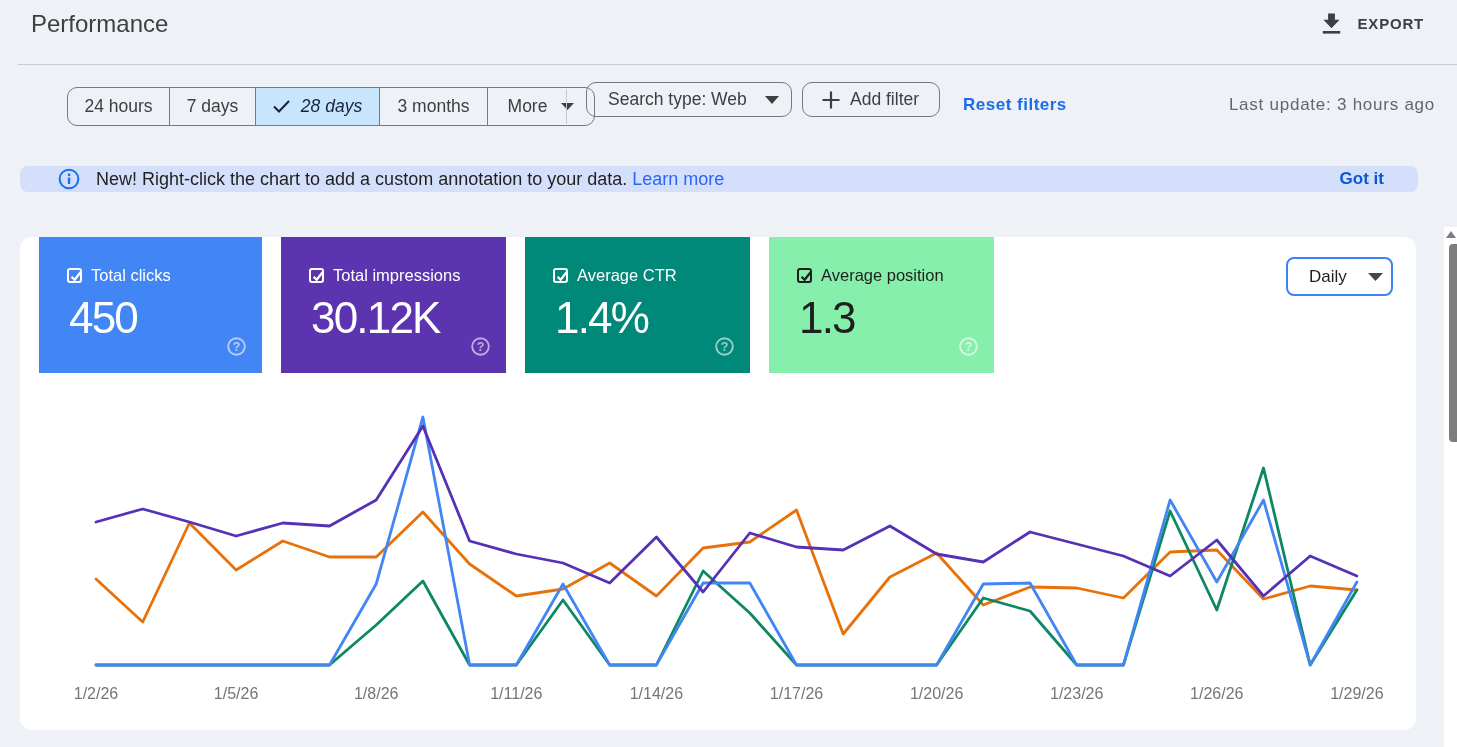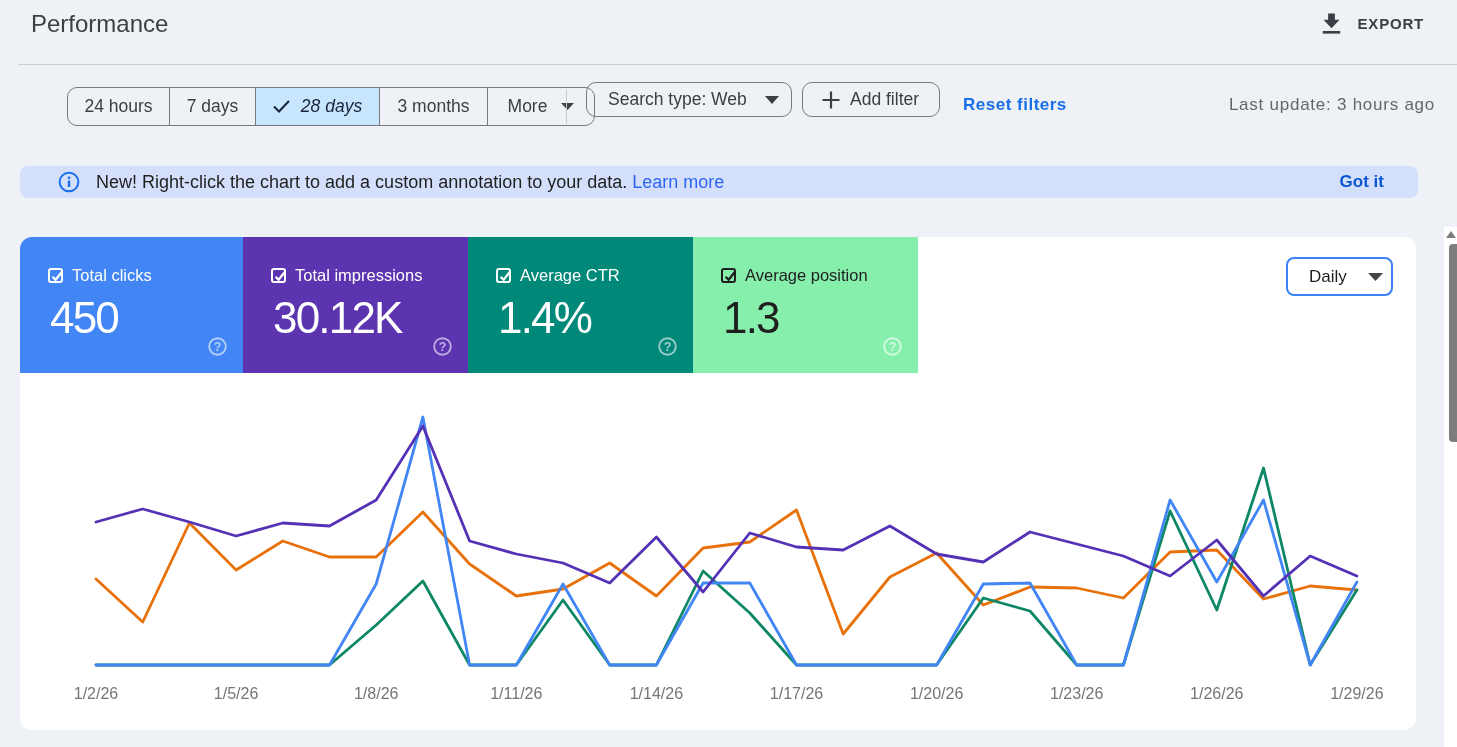--- a/index.html
+++ b/index.html
@@ -13,28 +13,28 @@
   
   .seg { left:19px; top:87px; height:39px; display:flex; border:1px solid #767a7e; border-radius:10px; overflow:hidden;margin-left:48px; }
   .seg > div { display:flex; align-items:center; justify-content:center; font-size:17.5px; color:#3c4043; border-right:1px solid #767a7e; }
   .seg > div:last-child { border-right:none; }
   .sel { background:#c7e6fe; color:#17233a !important;font-style:italic; }
   .chip { top:82px; height:35px; border:1px solid #767a7e; border-radius:10px; display:flex; align-items:center; font-size:17.5px; color:#3c4043; }
   .vline { left:566px; top:89px; width:1px; height:35px; background:#c6c9cd; }
   .reset { left:963px; top:95px; font-size:17px; font-weight:bold; letter-spacing:0.5px; color:#1a6ee8; }
   .lastupd { right:22px; top:95px; font-size:17px; letter-spacing:0.75px; color:#63676b; }
   
-  .banner { left:20px; top:166px; width:1398px; height:32px; background:#d4e0fb; border-radius:8px; display:flex; align-items:center; }
+  .banner { left:20px; top:166px; width:1398px; height:26px; background:#d4e0fb; border-radius:8px; display:flex; align-items:center; }
   .banner-text { font-size:18px; color:#1f1f1f; }
   .blue-link { color:#2e64f0; }
   .gotit { position:absolute; right:34px; font-size:17px; font-weight:bold; color:#0b57d0; }
   
   .card { left:20px; top:237px; width:1396px; height:493px; background:#fff; border-radius:12px; }
   .tiles { position:absolute; left:0; top:0; height:136px; width:100%; display:flex; border-radius:12px 12px 0 0; overflow:hidden; }
-  .tile { position:relative; height:136px; color:#fff; }
+  .tile { position:relative; height:136px; color:#fff;margin-left:19px; }
   .tile .lab { position:absolute; left:28px; top:29px; display:flex; align-items:center; font-size:16.5px; }
   .tile .num { position:absolute; left:30px; top:56px; font-size:44px; letter-spacing:-1.8px; }
   .tile .qm { position:absolute; right:16px; bottom:13px; }
   .cbx { width:15px; height:15px; border:2px solid currentColor; border-radius:3px; margin-right:9px; position:relative; }
   .cbx svg { position:absolute; left:-0.5px; top:0px; }
   .daily { position:absolute; left:1266px; top:20px; width:107px; height:39px; border:2px solid #3b82f6; border-radius:8px; display:flex; align-items:center; font-size:17px; color:#1f1f1f; }
   
   .sb-track { left:1444px; top:227px; width:13px; height:520px; background:#fff; }
   .sb-thumb { left:1449px; top:244px; width:8px; height:198px; background:#7d7d7d; border-radius:4px 0 0 4px; }
 </style>

